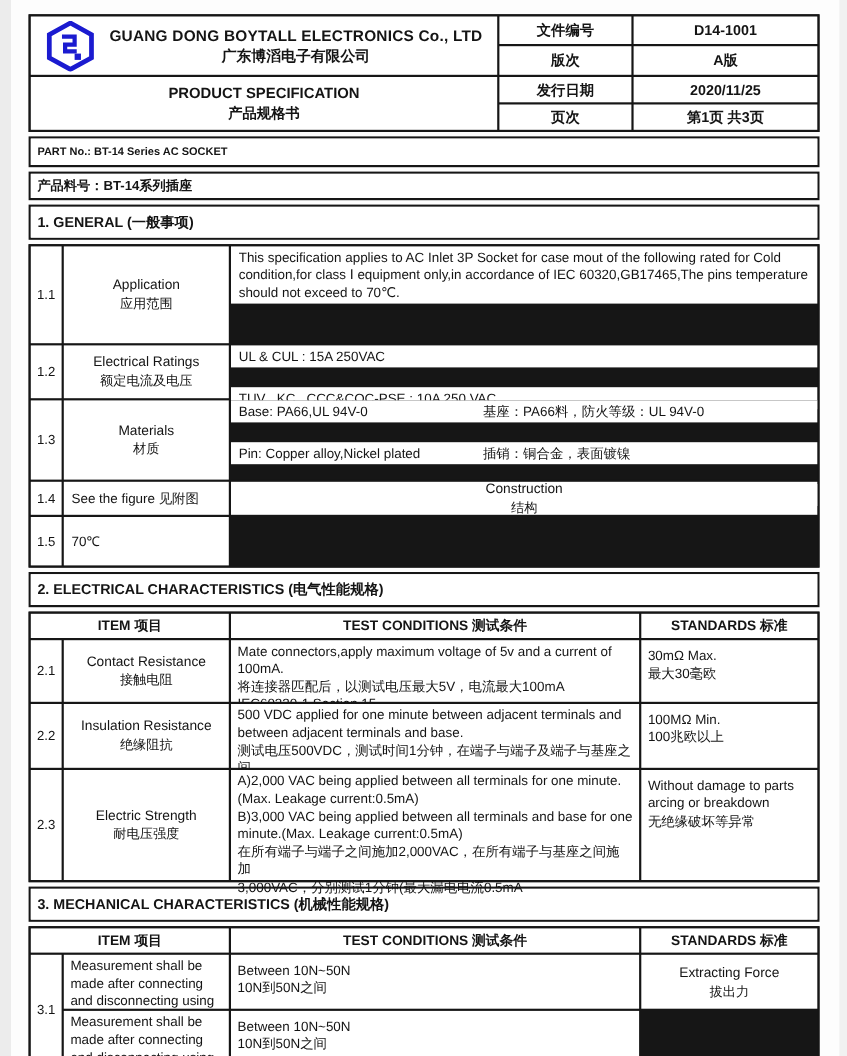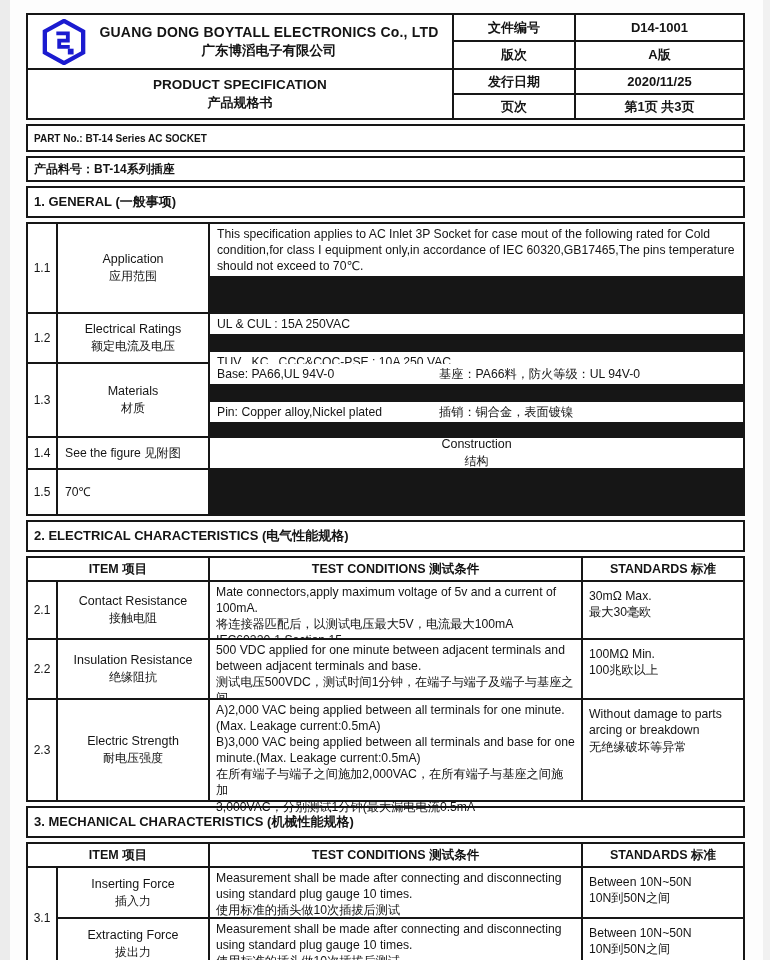--- a/index.html
+++ b/index.html
@@ -209,24 +209,20 @@
   <div class="box">
       <div class="line-box sec-title">3. MECHANICAL CHARACTERISTICS  (机械性能规格)</div>
     </div>
 
   <div class="box grid s3-grid">
     <div class="cell th-cell th-item">ITEM 项目</div>
     <div class="cell th-cell">TEST CONDITIONS 测试条件</div>
     <div class="cell th-cell">STANDARDS 标准</div>
 
     <div class="cell no-cell span2">3.1</div>
-    <div class="cell name-cell">
-      <span>Inserting Force</span>
-      <span class="name-cn">插入力</span>
-    </div>
     <div class="cell cond-cell pre">Measurement shall be made after connecting and disconnecting using standard plug gauge 10 times.
 使用标准的插头做10次插拔后测试</div>
     <div class="cell std-cell pre">Between 10N~50N
 10N到50N之间</div>
 
     <div class="cell name-cell">
       <span>Extracting Force</span>
       <span class="name-cn">拔出力</span>
     </div>
     <div class="cell cond-cell pre">Measurement shall be made after connecting and disconnecting using standard plug gauge 10 times.

